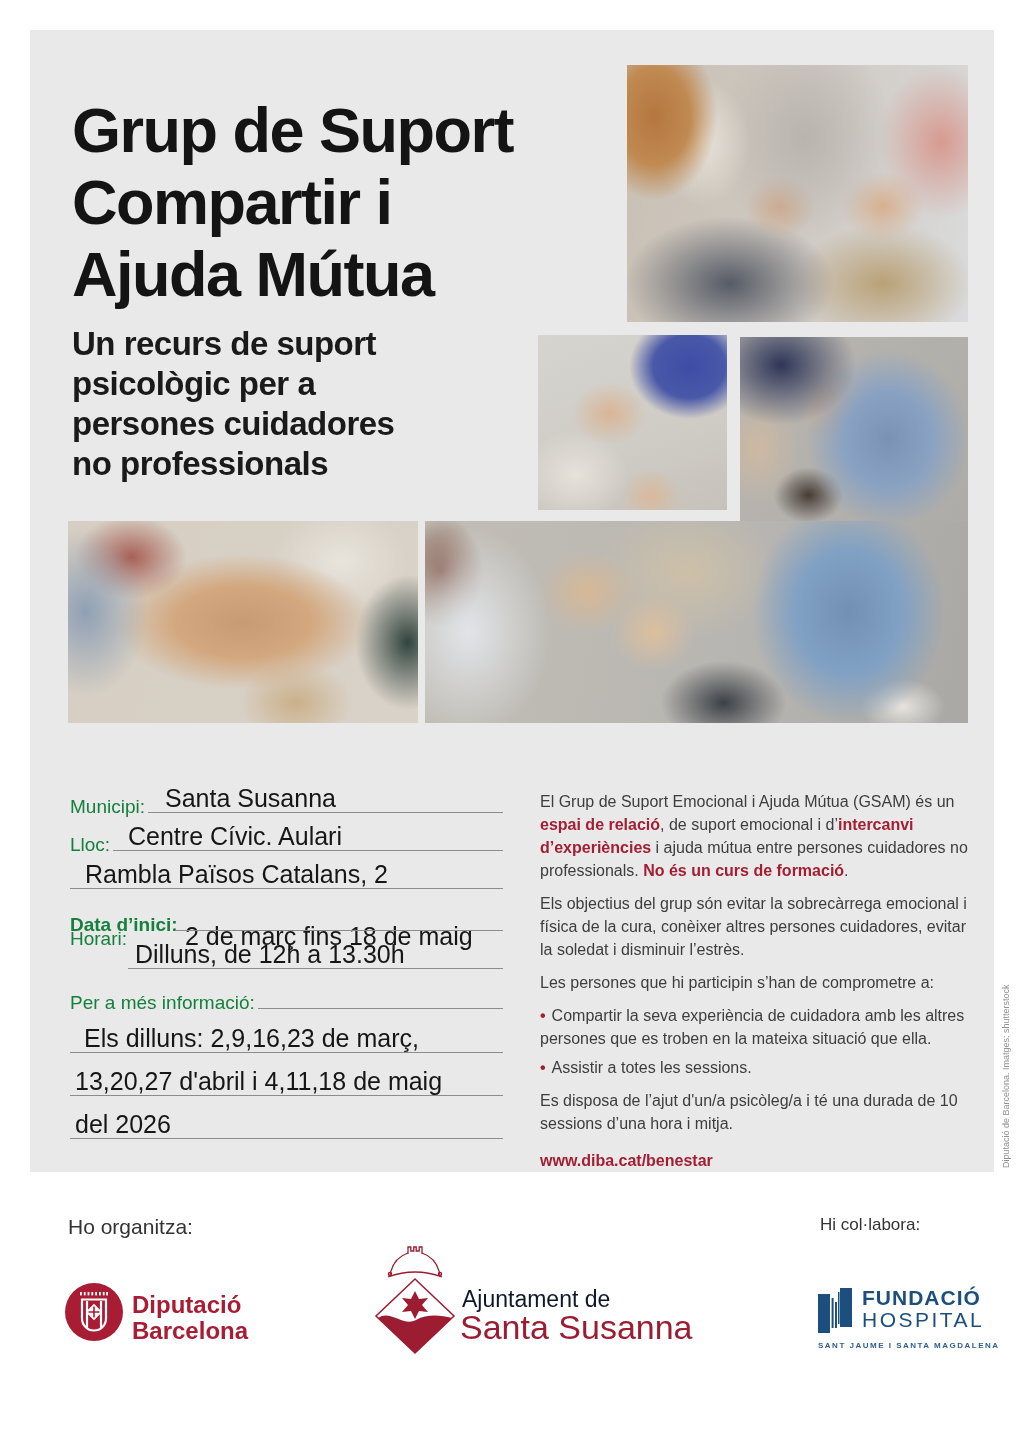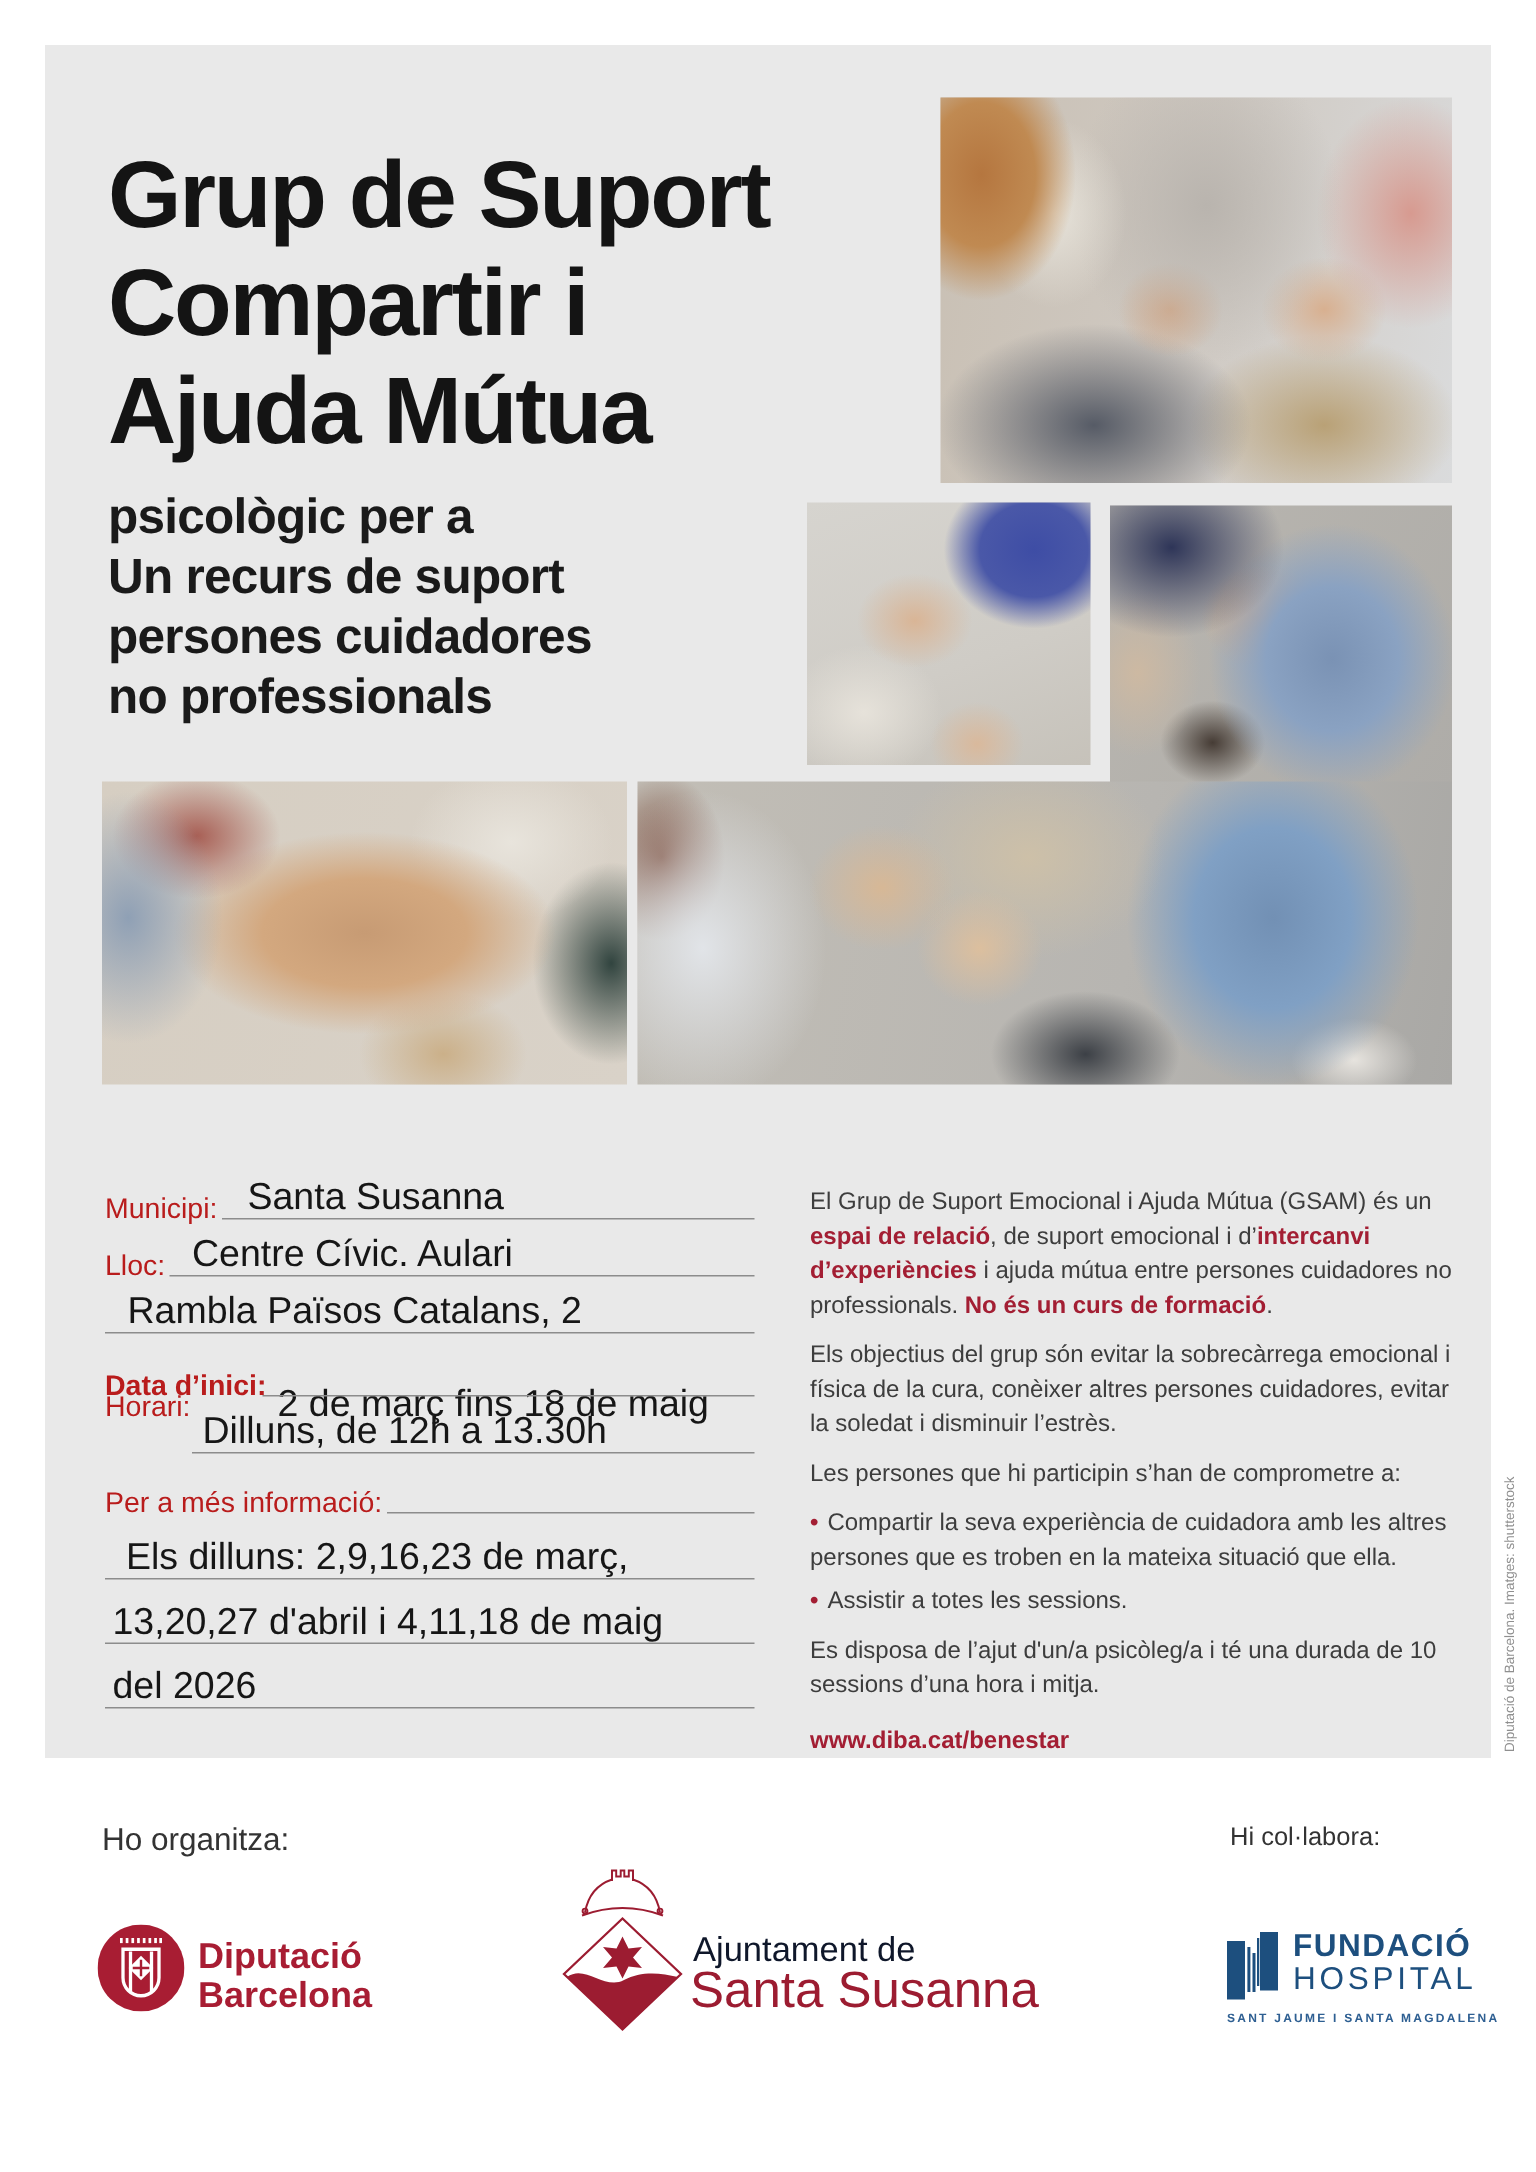--- a/index.html
+++ b/index.html
@@ -58,21 +58,21 @@
       radial-gradient(60px 80px at 3% 25%, #7d5140 0%, rgba(0,0,0,0) 70%),
       radial-gradient(70px 60px at 30% 35%, #d7b896 0%, rgba(0,0,0,0) 70%),
       radial-gradient(60px 55px at 42% 55%, #dcbf9e 0%, rgba(0,0,0,0) 70%),
       radial-gradient(120px 90px at 48% 25%, #cdc0a8 0%, rgba(0,0,0,0) 75%),
       radial-gradient(130px 150px at 78% 45%, #7290b4 0%, #80a0c4 40%, rgba(0,0,0,0) 75%),
       radial-gradient(90px 60px at 55% 90%, #3c4046 0%, rgba(0,0,0,0) 70%),
       radial-gradient(60px 40px at 88% 92%, #e6e3de 0%, rgba(0,0,0,0) 70%),
       linear-gradient(100deg, #c2beb6 0%, #b7b5b1 60%, #a9a8a5 100%); }
 
   
-  .flabel { position:absolute; font-size:19px; color:#b91c1c; }
+  .flabel { position:absolute; font-size:19px; color:#15803d; }
   .fvalue { position:absolute; font-size:25px; color:#161616; white-space:nowrap; }
   .fline  { position:absolute; height:1px; background:#8c8c8c; }
 
   .l1 { left:70px;  top:796px; }  .v1 { left:165px; top:784px; }  .u1 { left:148px; top:812px; width:355px; }
   .l2 { left:70px;  top:834px; }  .v2 { left:128px; top:822px; }  .u2 { left:113px; top:850px; width:390px; }
                                   .v3 { left:85px;  top:860px; }  .u3 { left:70px;  top:888px; width:433px; }
   .l4 { left:70px;  top:914px;font-weight:bold; }  .v4 { left:185px; top:922px;text-align:right; }  .u4 { left:175px; top:930px; width:328px; }
   .l5 { left:70px;  top:928px; }  .v5 { left:135px; top:940px; }  .u5 { left:128px; top:968px; width:375px; }
   .l6 { left:70px;  top:992px; }                                  .u6 { left:258px; top:1008px; width:245px; }
                                   .v7 { left:65px;  top:1024px;margin-left:19px; } .u7 { left:70px;  top:1052px; width:433px; }
@@ -120,22 +120,22 @@
 <div class="page">
   <div class="sheet"></div>
 
   <h1 class="title">
     <span>Grup de Suport</span>
     <span>Compartir i</span>
     <span>Ajuda Mútua</span>
   </h1>
 
   <div class="subtitle">
+    <span>Un recurs de suport</span>
     <span>psicològic per a</span>
-    <span>Un recurs de suport</span>
     <span>persones cuidadores</span>
     <span>no professionals</span>
   </div>
 
   <div class="photo photo1"></div>
   <div class="photo photo2"></div>
   <div class="photo photo3"></div>
   <div class="photo photo4"></div>
   <div class="photo photo5"></div>
 

